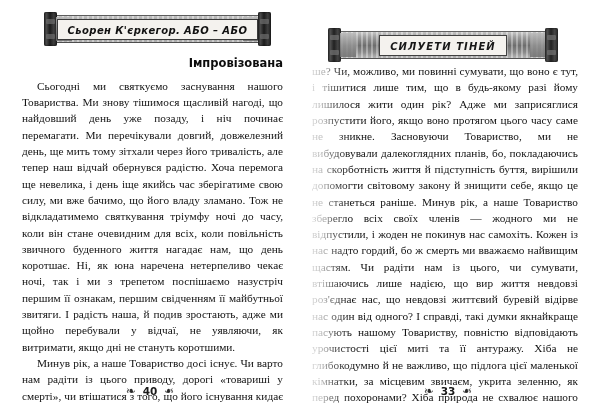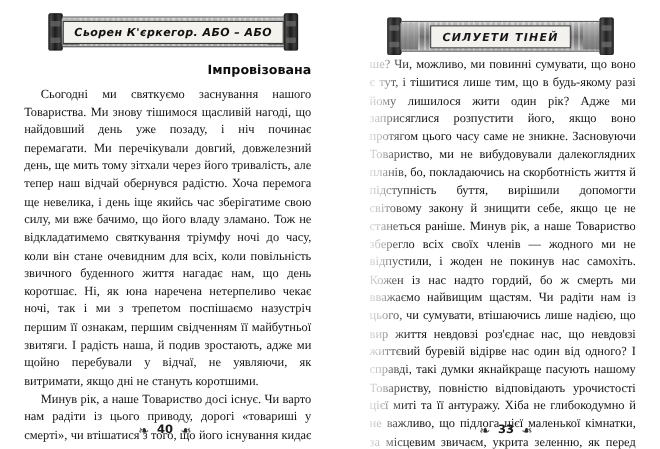--- a/index.html
+++ b/index.html
@@ -14,33 +14,32 @@
     font-family: "Liberation Serif", "DejaVu Serif", serif;
     color: #111111;
   }
 
   .spread {
     position: relative;
     width: 596px;
     height: 408px;
     display: flex;
     background: #ffffff;
-    gap: 24px;
   }
 
   .page {
     position: relative;
     width: 300px;
     height: 408px;
     box-sizing: border-box;
     background: #ffffff;
   }
 
   .page-left  { padding: 0 17px 0 22px; }
-  .page-right { padding: 4px 18px 0 12px; }
+  .page-right { padding: 16px 18px 0 12px; }
 
   
   .banner {
     position: relative;
     height: 36px;
     margin-top: 11px;
     display: flex;
     align-items: center;
     justify-content: center;
   }

